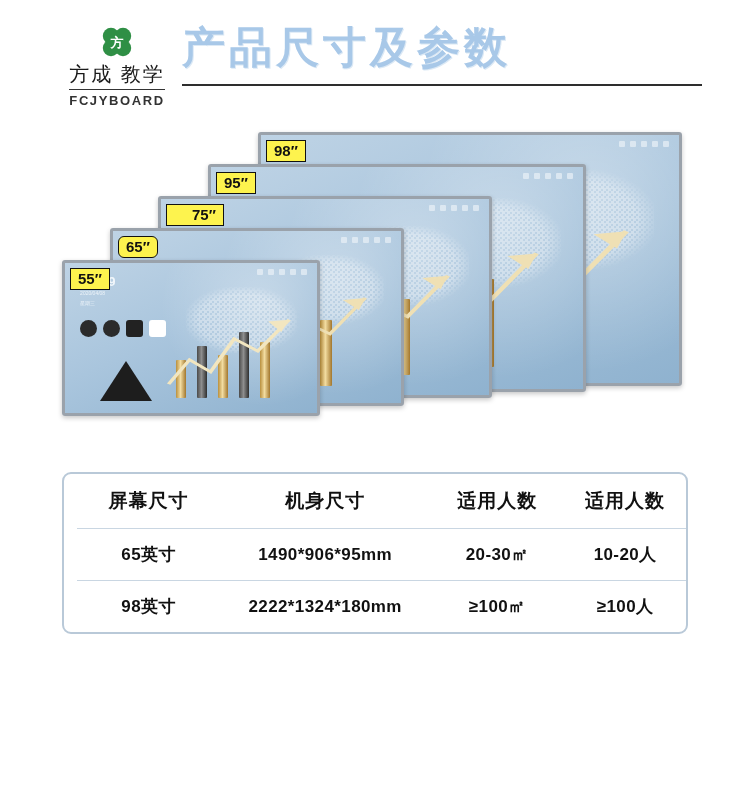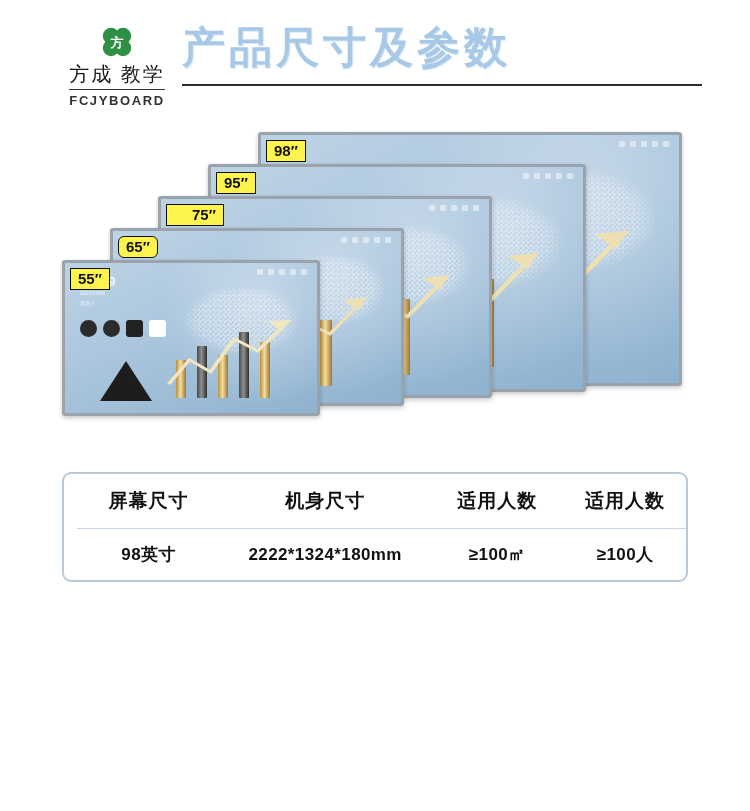--- a/index.html
+++ b/index.html
@@ -450,20 +450,26 @@
     <thead>
       <tr>
         <th>屏幕尺寸</th>
         <th>机身尺寸</th>
         <th>适用人数</th>
         <th>适用人数</th>
       </tr>
     </thead>
     <tbody>
       <tr>
+        <td>65英寸</td>
+        <td>1490*906*95mm</td>
+        <td>20-30㎡</td>
+        <td>10-20人</td>
+      </tr>
+      <tr>
         <td>98英寸</td>
         <td>2222*1324*180mm</td>
         <td>≥100㎡</td>
         <td>≥100人</td>
       </tr>
     </tbody>
   </table>
 </div>
 
 </body></html>

